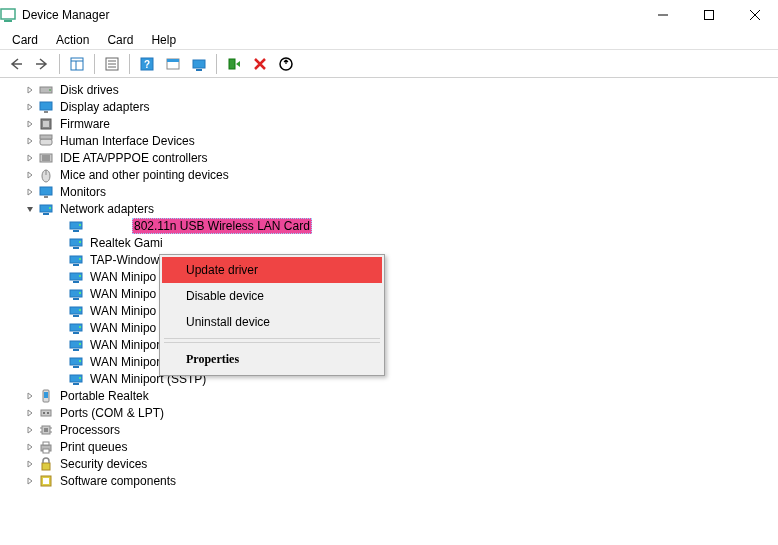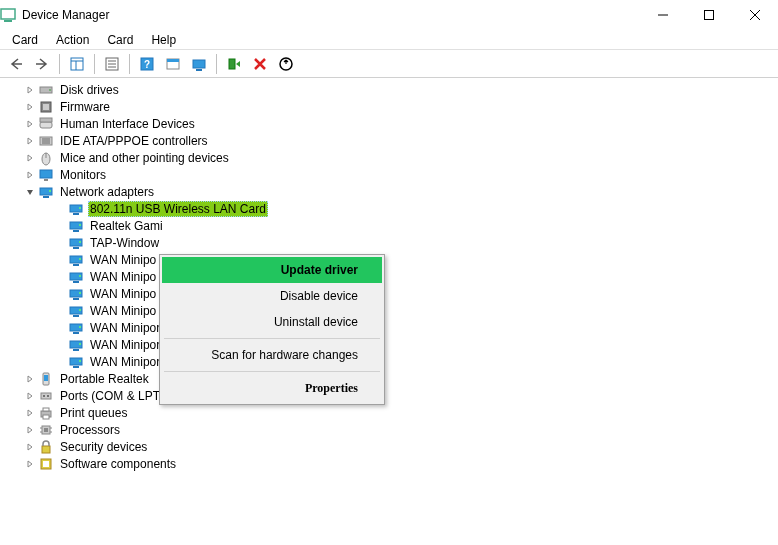--- a/index.html
+++ b/index.html
@@ -13,40 +13,40 @@
 .titlebar .win-controls .ctrl svg { width: 10px; height: 10px; }
 
 .menubar { height: 20px; display: flex; align-items: center; padding: 0 4px; gap: 2px; border-bottom: 1px solid #e0e0e0; }
 .menubar .menu-item { padding: 2px 8px; font-size: 12px; }
 
 .toolbar { height: 28px; display: flex; align-items: center; padding: 2px 4px; gap: 2px; border-bottom: 1px solid #d0d0d0; }
 .toolbar .sep { width: 1px; height: 20px; background: #c0c0c0; margin: 0 3px; }
 .toolbar .tbtn { width: 24px; height: 22px; display: flex; align-items: center; justify-content: center; border: 1px solid transparent; }
 .toolbar .tbtn svg { width: 16px; height: 16px; }
 
-.content { position: relative; height: 467px; display: flex; text-align: right; }
+.content { position: relative; height: 467px; display: flex; }
 .tree { flex: 1; overflow-y: auto; padding: 2px 0; border-top: 1px solid #fff; }
 .tree::-webkit-scrollbar { width: 17px; }
 .tree::-webkit-scrollbar-track { background: #f0f0f0; }
 .tree::-webkit-scrollbar-thumb { background: #c0c0c0; }
 .tree::-webkit-scrollbar-button { background: #f0f0f0; height: 17px; border: 1px solid #d0d0d0; }
 
 .node { display: flex; align-items: center; height: 17px; padding-left: 6px; white-space: nowrap; }
 .node .arrow { width: 12px; height: 12px; display: flex; align-items: center; justify-content: center; margin-right: 2px; flex-shrink: 0; }
 .node .arrow svg { width: 8px; height: 8px; }
 .node .icon { width: 16px; height: 16px; margin-right: 4px; flex-shrink: 0; display: flex; align-items: center; justify-content: center; }
 .node .label { font-size: 12px; padding: 0 2px; }
-.node.selected .label { background: #84cc16; border: 1px dotted #99d1ff; padding: 0 1px; }
+.node.selected .label { background: #ec4899; border: 1px dotted #99d1ff; padding: 0 1px; margin-left: 44px; }
 
 .indent-1 { padding-left: 24px; }
 .indent-2 { padding-left: 54px; }
 
 .context-menu { position: absolute; left: 159px; top: 176px; width: 226px; background: #f0f0f0; border: 1px solid #a0a0a0; box-shadow: 2px 2px 4px rgba(0,0,0,0.25); padding: 2px; z-index: 100; }
 .context-menu .cm-item { padding: 6px 24px; font-size: 12px; }
-.context-menu .cm-item.hover { background: #22c55e; font-weight: bold; }
+.context-menu .cm-item.hover { background: #ef4444; }
 .context-menu .cm-sep { height: 1px; background: #d0d0d0; margin: 3px 2px; }
 .context-menu .cm-item.bold { font-weight: bold; font-family: Liberation Serif, serif; }
 
 </style>
 </head>
 <body>
 
 <div class="titlebar">
   <span class="app-icon">
     <svg viewBox="0 0 16 16">
@@ -166,20 +166,34 @@
         <span class="label">Disk drives</span>
       </div>
       <div class="node indent-1">
         <span class="arrow">
           <svg viewBox="0 0 8 8">
             <path d="M2 1 L6 4 L2 7 Z" fill="none" stroke="#888"></path>
           </svg>
         </span>
         <span class="icon">
           <svg viewBox="0 0 16 16">
+            <rect x="2" y="3" width="12" height="8" fill="#39d" stroke="#27b"></rect>
+            <rect x="6" y="12" width="4" height="2" fill="#888"></rect>
+          </svg>
+        </span>
+        <span class="label">Display adapters</span>
+      </div>
+      <div class="node indent-1">
+        <span class="arrow">
+          <svg viewBox="0 0 8 8">
+            <path d="M2 1 L6 4 L2 7 Z" fill="none" stroke="#888"></path>
+          </svg>
+        </span>
+        <span class="icon">
+          <svg viewBox="0 0 16 16">
             <rect x="3" y="3" width="10" height="10" fill="#888" stroke="#555"></rect>
             <rect x="5" y="5" width="6" height="6" fill="#ccc"></rect>
           </svg>
         </span>
         <span class="label">Firmware</span>
       </div>
       <div class="node indent-1">
         <span class="arrow">
           <svg viewBox="0 0 8 8">
             <path d="M2 1 L6 4 L2 7 Z" fill="none" stroke="#888"></path>
@@ -383,35 +397,20 @@
           </svg>
         </span>
         <span class="icon">
           <svg viewBox="0 0 16 16">
             <rect x="3" y="5" width="10" height="6" fill="#ccc" stroke="#888"></rect>
             <circle cx="6" cy="8" r="1" fill="#555"></circle>
             <circle cx="10" cy="8" r="1" fill="#555"></circle>
           </svg>
         </span>
         <span class="label">Ports (COM &amp; LPT)</span>
-      </div>
-      <div class="node indent-1">
-        <span class="arrow">
-          <svg viewBox="0 0 8 8">
-            <path d="M2 1 L6 4 L2 7 Z" fill="none" stroke="#888"></path>
-          </svg>
-        </span>
-        <span class="icon">
-          <svg viewBox="0 0 16 16">
-            <rect x="3" y="6" width="10" height="6" fill="#bbb" stroke="#888"></rect>
-            <rect x="5" y="3" width="6" height="3" fill="#fff" stroke="#888"></rect>
-            <rect x="5" y="10" width="6" height="4" fill="#fff" stroke="#888"></rect>
-          </svg>
-        </span>
-        <span class="label">Print queues</span>
       </div>
       <div class="node indent-1">
         <span class="arrow">
           <svg viewBox="0 0 8 8">
             <path d="M2 1 L6 4 L2 7 Z" fill="none" stroke="#888"></path>
           </svg>
         </span>
         <span class="icon">
           <svg viewBox="0 0 16 16">
             <rect x="4" y="4" width="8" height="8" fill="#ccc" stroke="#888"></rect>
@@ -425,20 +424,35 @@
         <span class="label">Processors</span>
       </div>
       <div class="node indent-1">
         <span class="arrow">
           <svg viewBox="0 0 8 8">
             <path d="M2 1 L6 4 L2 7 Z" fill="none" stroke="#888"></path>
           </svg>
         </span>
         <span class="icon">
           <svg viewBox="0 0 16 16">
+            <rect x="3" y="6" width="10" height="6" fill="#bbb" stroke="#888"></rect>
+            <rect x="5" y="3" width="6" height="3" fill="#fff" stroke="#888"></rect>
+            <rect x="5" y="10" width="6" height="4" fill="#fff" stroke="#888"></rect>
+          </svg>
+        </span>
+        <span class="label">Print queues</span>
+      </div>
+      <div class="node indent-1">
+        <span class="arrow">
+          <svg viewBox="0 0 8 8">
+            <path d="M2 1 L6 4 L2 7 Z" fill="none" stroke="#888"></path>
+          </svg>
+        </span>
+        <span class="icon">
+          <svg viewBox="0 0 16 16">
             <rect x="4" y="7" width="8" height="7" fill="#dc4" stroke="#a82"></rect>
             <path d="M5 7 V5 a3 3 0 0 1 6 0 V7" fill="none" stroke="#888" stroke-width="1.5"></path>
           </svg>
         </span>
         <span class="label">Security devices</span>
       </div>
       <div class="node indent-1">
         <span class="arrow">
           <svg viewBox="0 0 8 8">
             <path d="M2 1 L6 4 L2 7 Z" fill="none" stroke="#888"></path>
@@ -452,17 +466,16 @@
         </span>
         <span class="label">Software components</span>
       </div>
     </div>
 
   <div class="context-menu">
     <div class="cm-item hover">Update driver</div>
     <div class="cm-item">Disable device</div>
     <div class="cm-item">Uninstall device</div>
     <div class="cm-sep"></div>
-    <div class="cm-item">Scan for hardware changes</div>
     <div class="cm-sep"></div>
     <div class="cm-item bold">Properties</div>
   </div>
 </div>
 
 </body></html>

